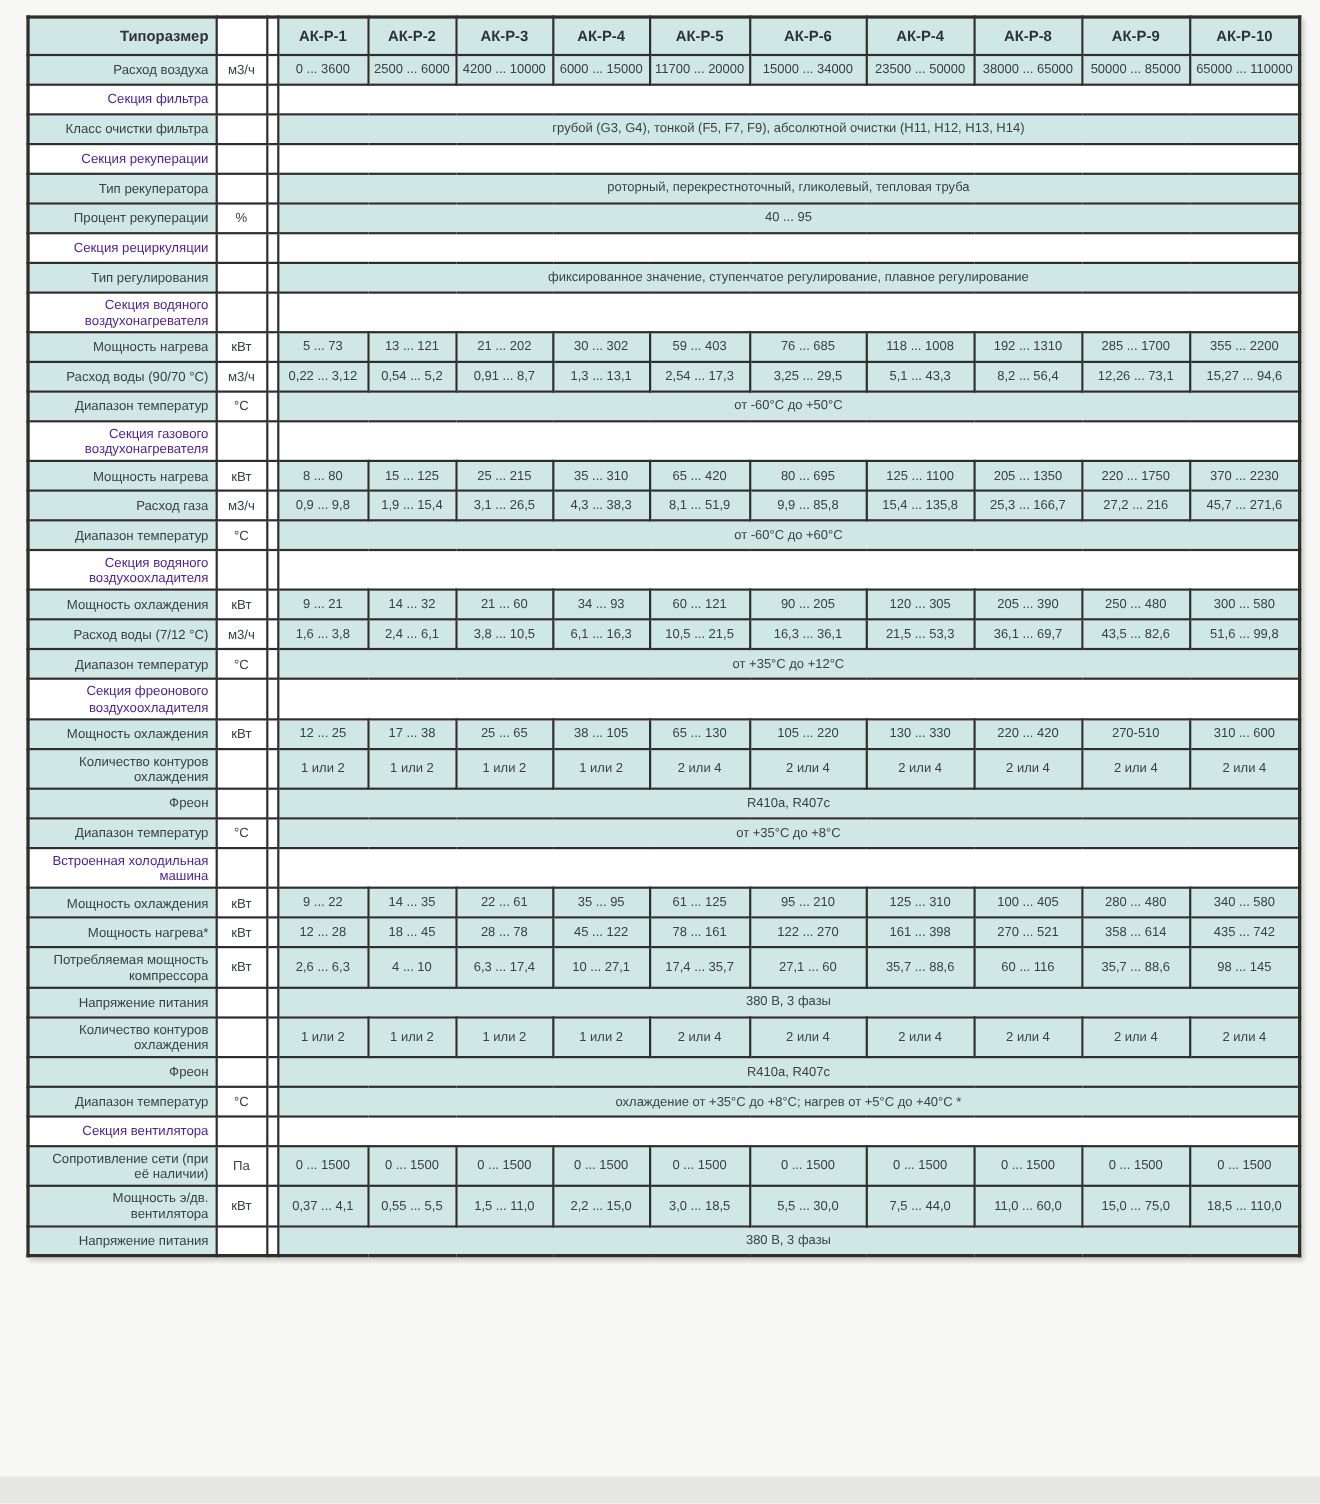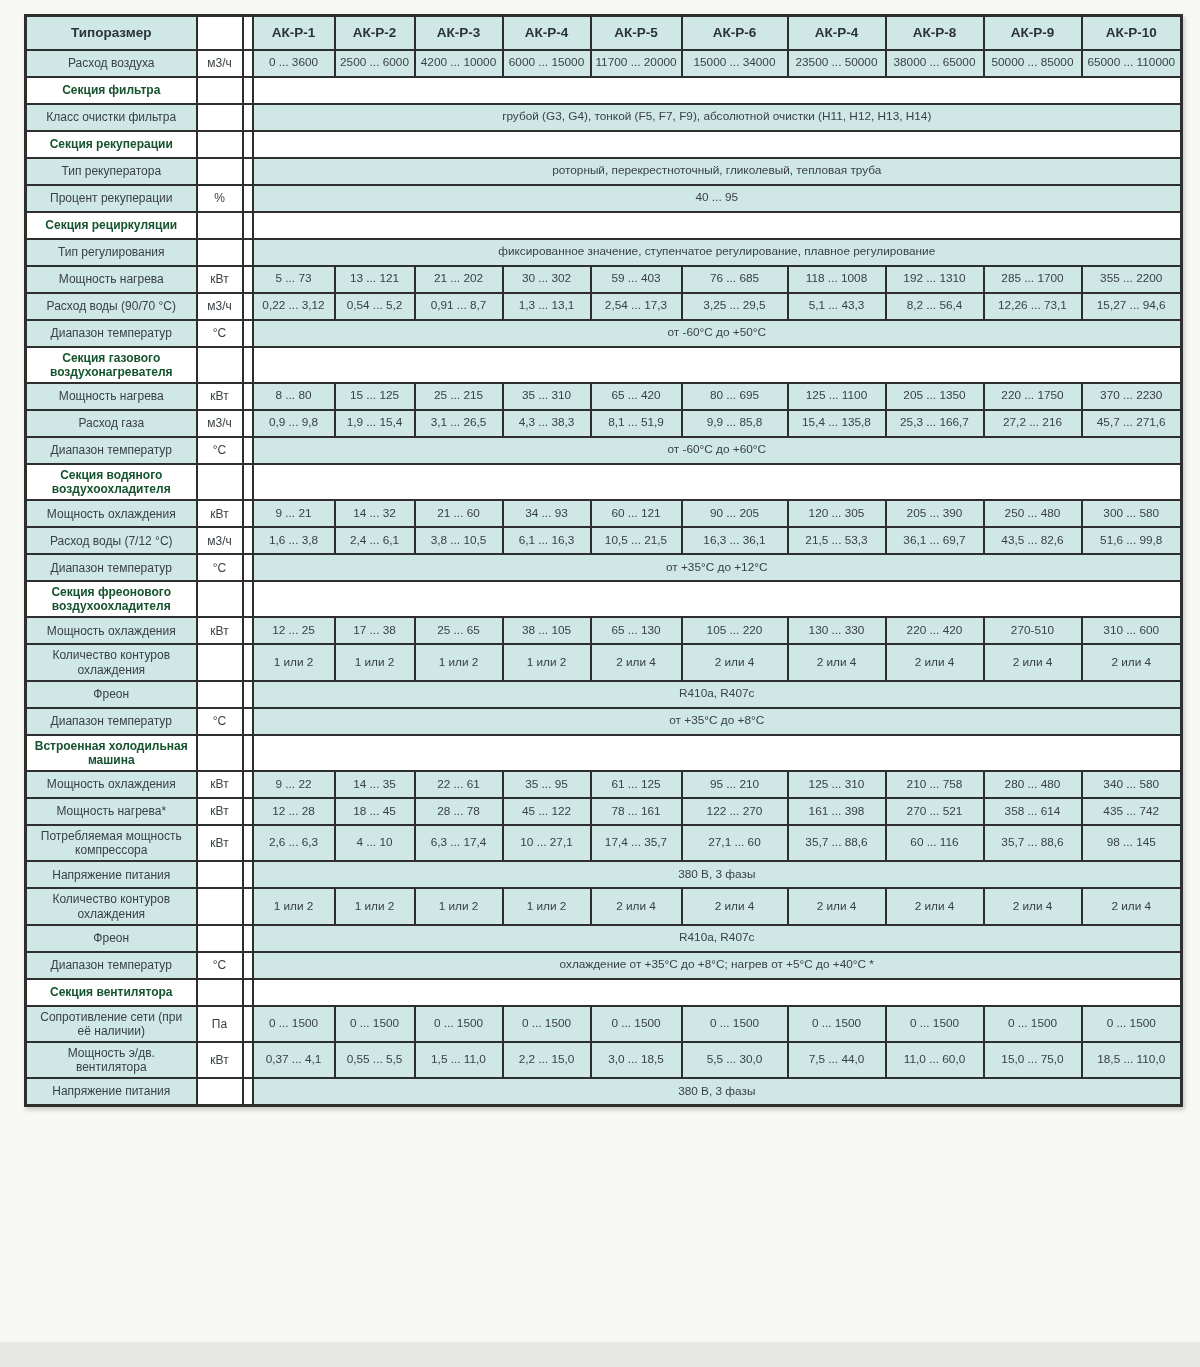--- a/index.html
+++ b/index.html
@@ -50,24 +50,25 @@
   td.cell-unit, td.cell-gap{
     background:var(--cell-white);
   }
   td.cell-gap{padding:0;}
   tr.r-section td{
     background:var(--cell-white);
   }
   td.cell-label{
     font-size:12px;
     padding:3px 6px;
+    text-align:right;
   }
   tr.r-section td.cell-label{
-    font-weight:bold;
-    color:#14532d;
+    font-weight:normal;
+    color:#4c1d95;
   }
   td.cell-value, td.cell-span{
     font-size:11.8px;
   }
   .bottom-strip{
     position:absolute;
     left:0;right:0;bottom:0;
     height:25px;
     background:var(--strip);
   }
@@ -162,20 +163,26 @@
           <td class="cell-unit"></td>
           <td class="cell-gap"></td>
           <td class="cell-span" colspan="10"></td>
         </tr>
         <tr class="r-span">
           <td class="cell-label">Тип регулирования</td>
           <td class="cell-unit"></td>
           <td class="cell-gap"></td>
           <td class="cell-span" colspan="10">фиксированное значение, ступенчатое регулирование, плавное регулирование</td>
         </tr>
+        <tr class="r-section">
+          <td class="cell-label">Секция водяного воздухонагревателя</td>
+          <td class="cell-unit"></td>
+          <td class="cell-gap"></td>
+          <td class="cell-span" colspan="10"></td>
+        </tr>
         <tr class="r-data">
           <td class="cell-label">Мощность нагрева</td>
           <td class="cell-unit">кВт</td>
           <td class="cell-gap"></td>
           <td class="cell-value">5 ... 73</td>
           <td class="cell-value">13 ... 121</td>
           <td class="cell-value">21 ... 202</td>
           <td class="cell-value">30 ... 302</td>
           <td class="cell-value">59 ... 403</td>
           <td class="cell-value">76 ... 685</td>
@@ -347,21 +354,21 @@
           <td class="cell-label">Мощность охлаждения</td>
           <td class="cell-unit">кВт</td>
           <td class="cell-gap"></td>
           <td class="cell-value">9 ... 22</td>
           <td class="cell-value">14 ... 35</td>
           <td class="cell-value">22 ... 61</td>
           <td class="cell-value">35 ... 95</td>
           <td class="cell-value">61 ... 125</td>
           <td class="cell-value">95 ... 210</td>
           <td class="cell-value">125 ... 310</td>
-          <td class="cell-value">210 ... 758</td>
+          <td class="cell-value">100 ... 405</td>
           <td class="cell-value">280 ... 480</td>
           <td class="cell-value">340 ... 580</td>
         </tr>
         <tr class="r-data">
           <td class="cell-label">Мощность нагрева*</td>
           <td class="cell-unit">кВт</td>
           <td class="cell-gap"></td>
           <td class="cell-value">12 ... 28</td>
           <td class="cell-value">18 ... 45</td>
           <td class="cell-value">28 ... 78</td>

